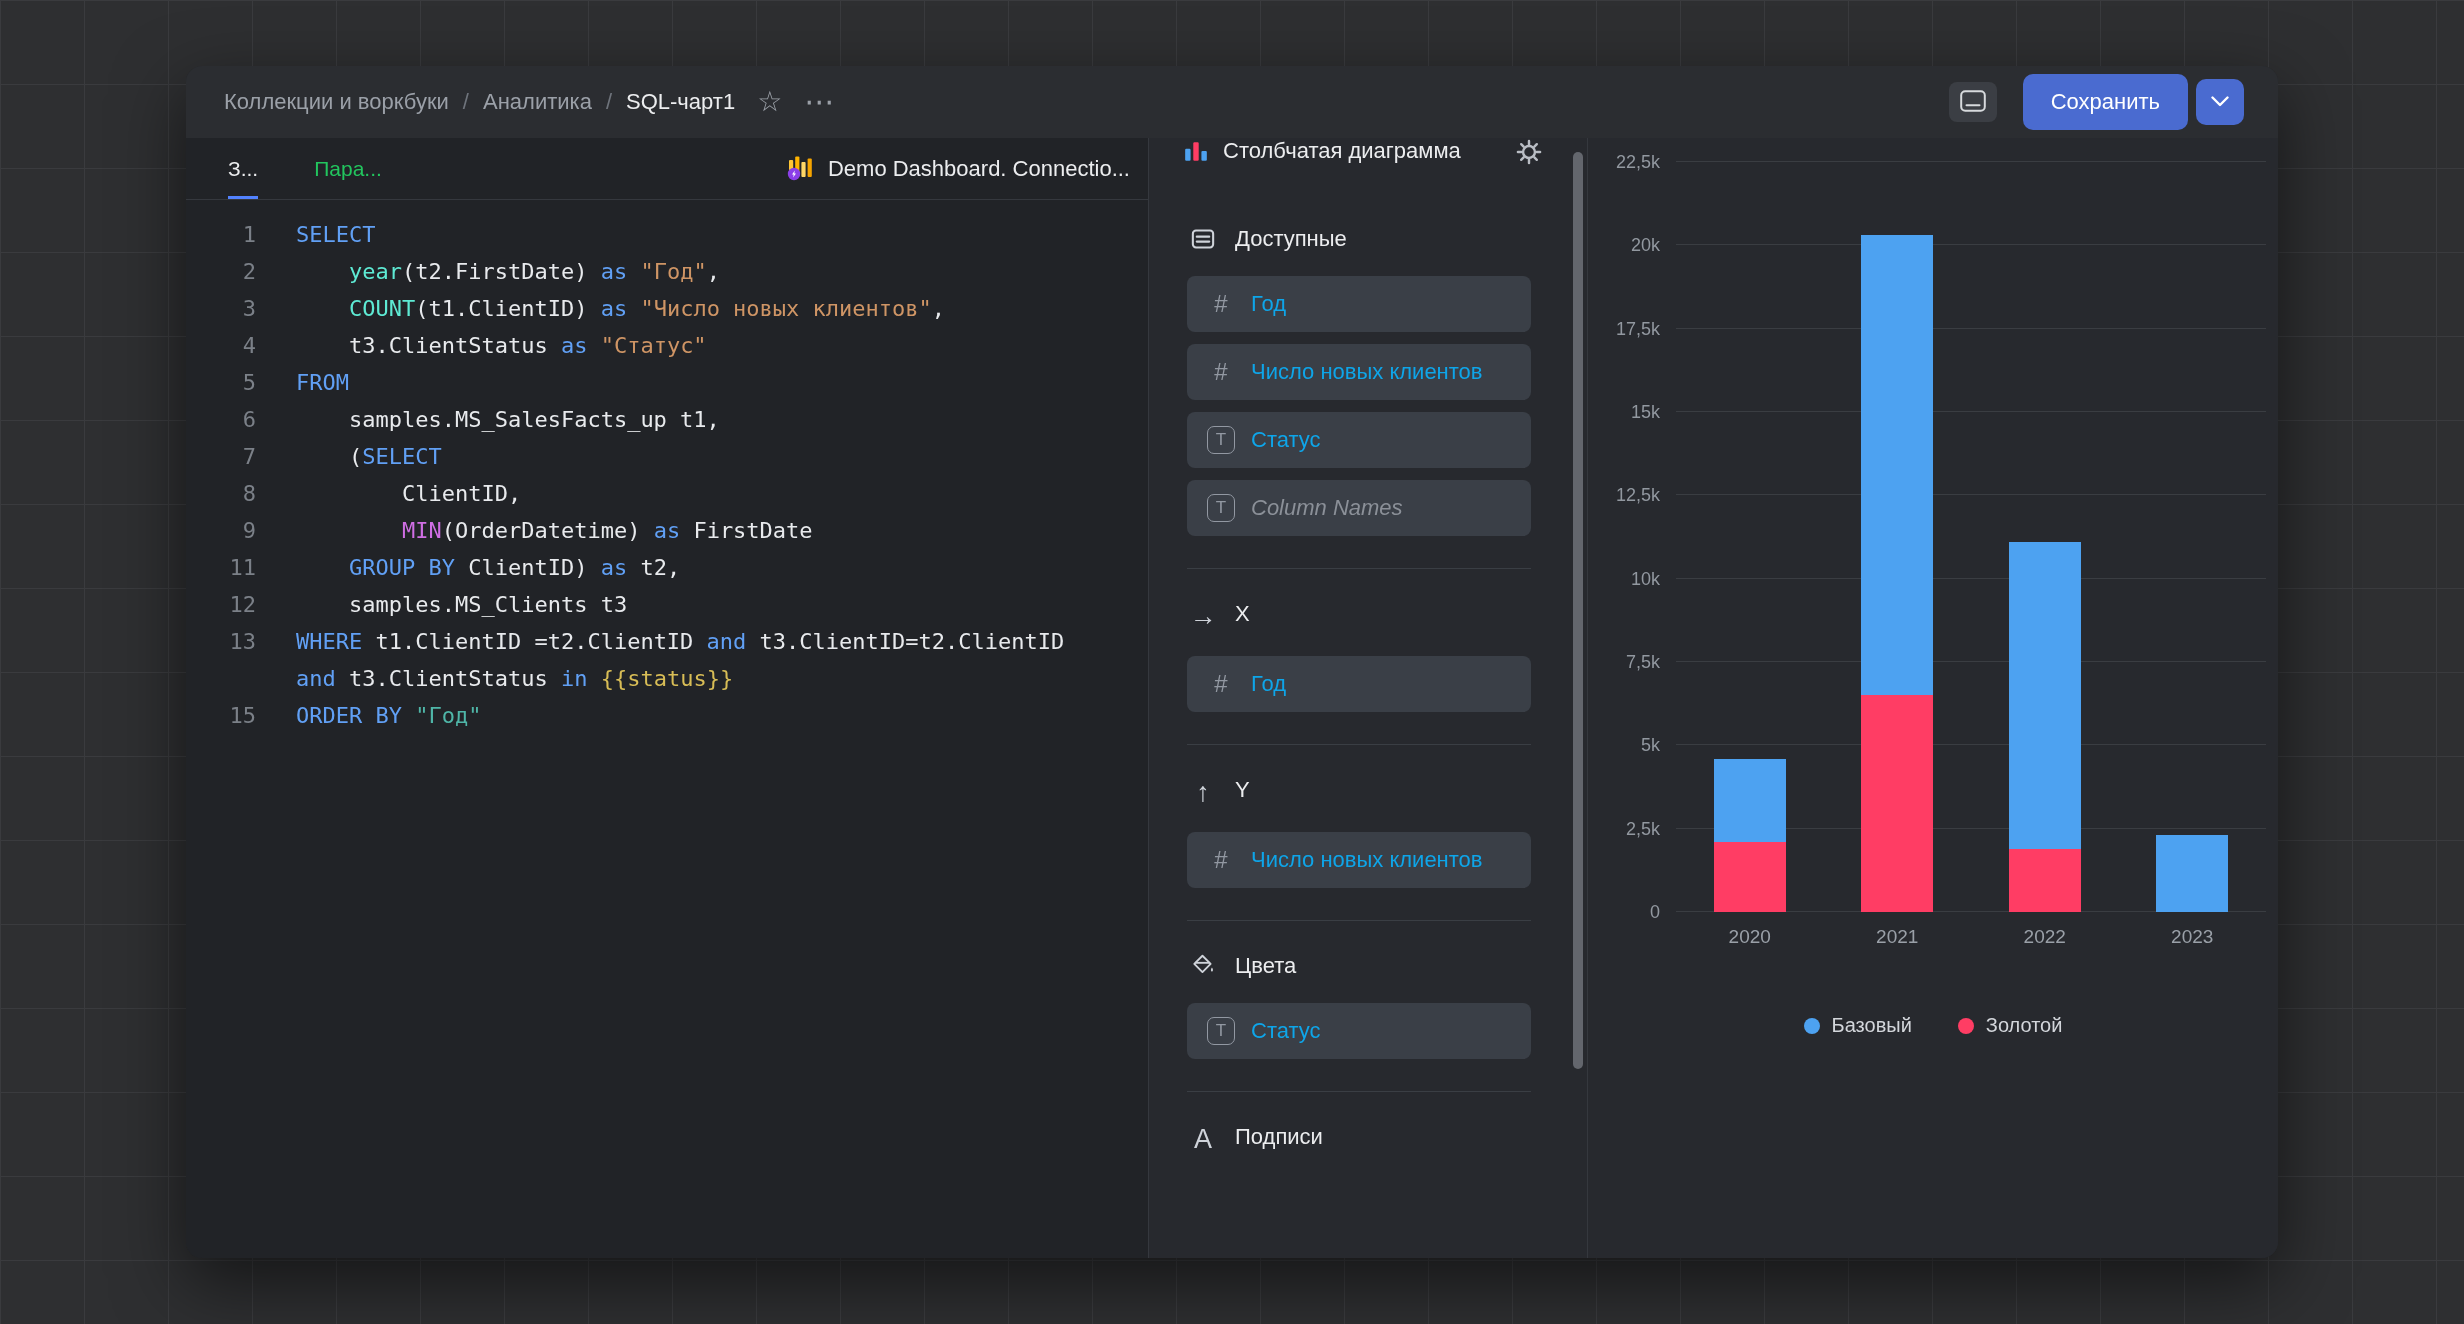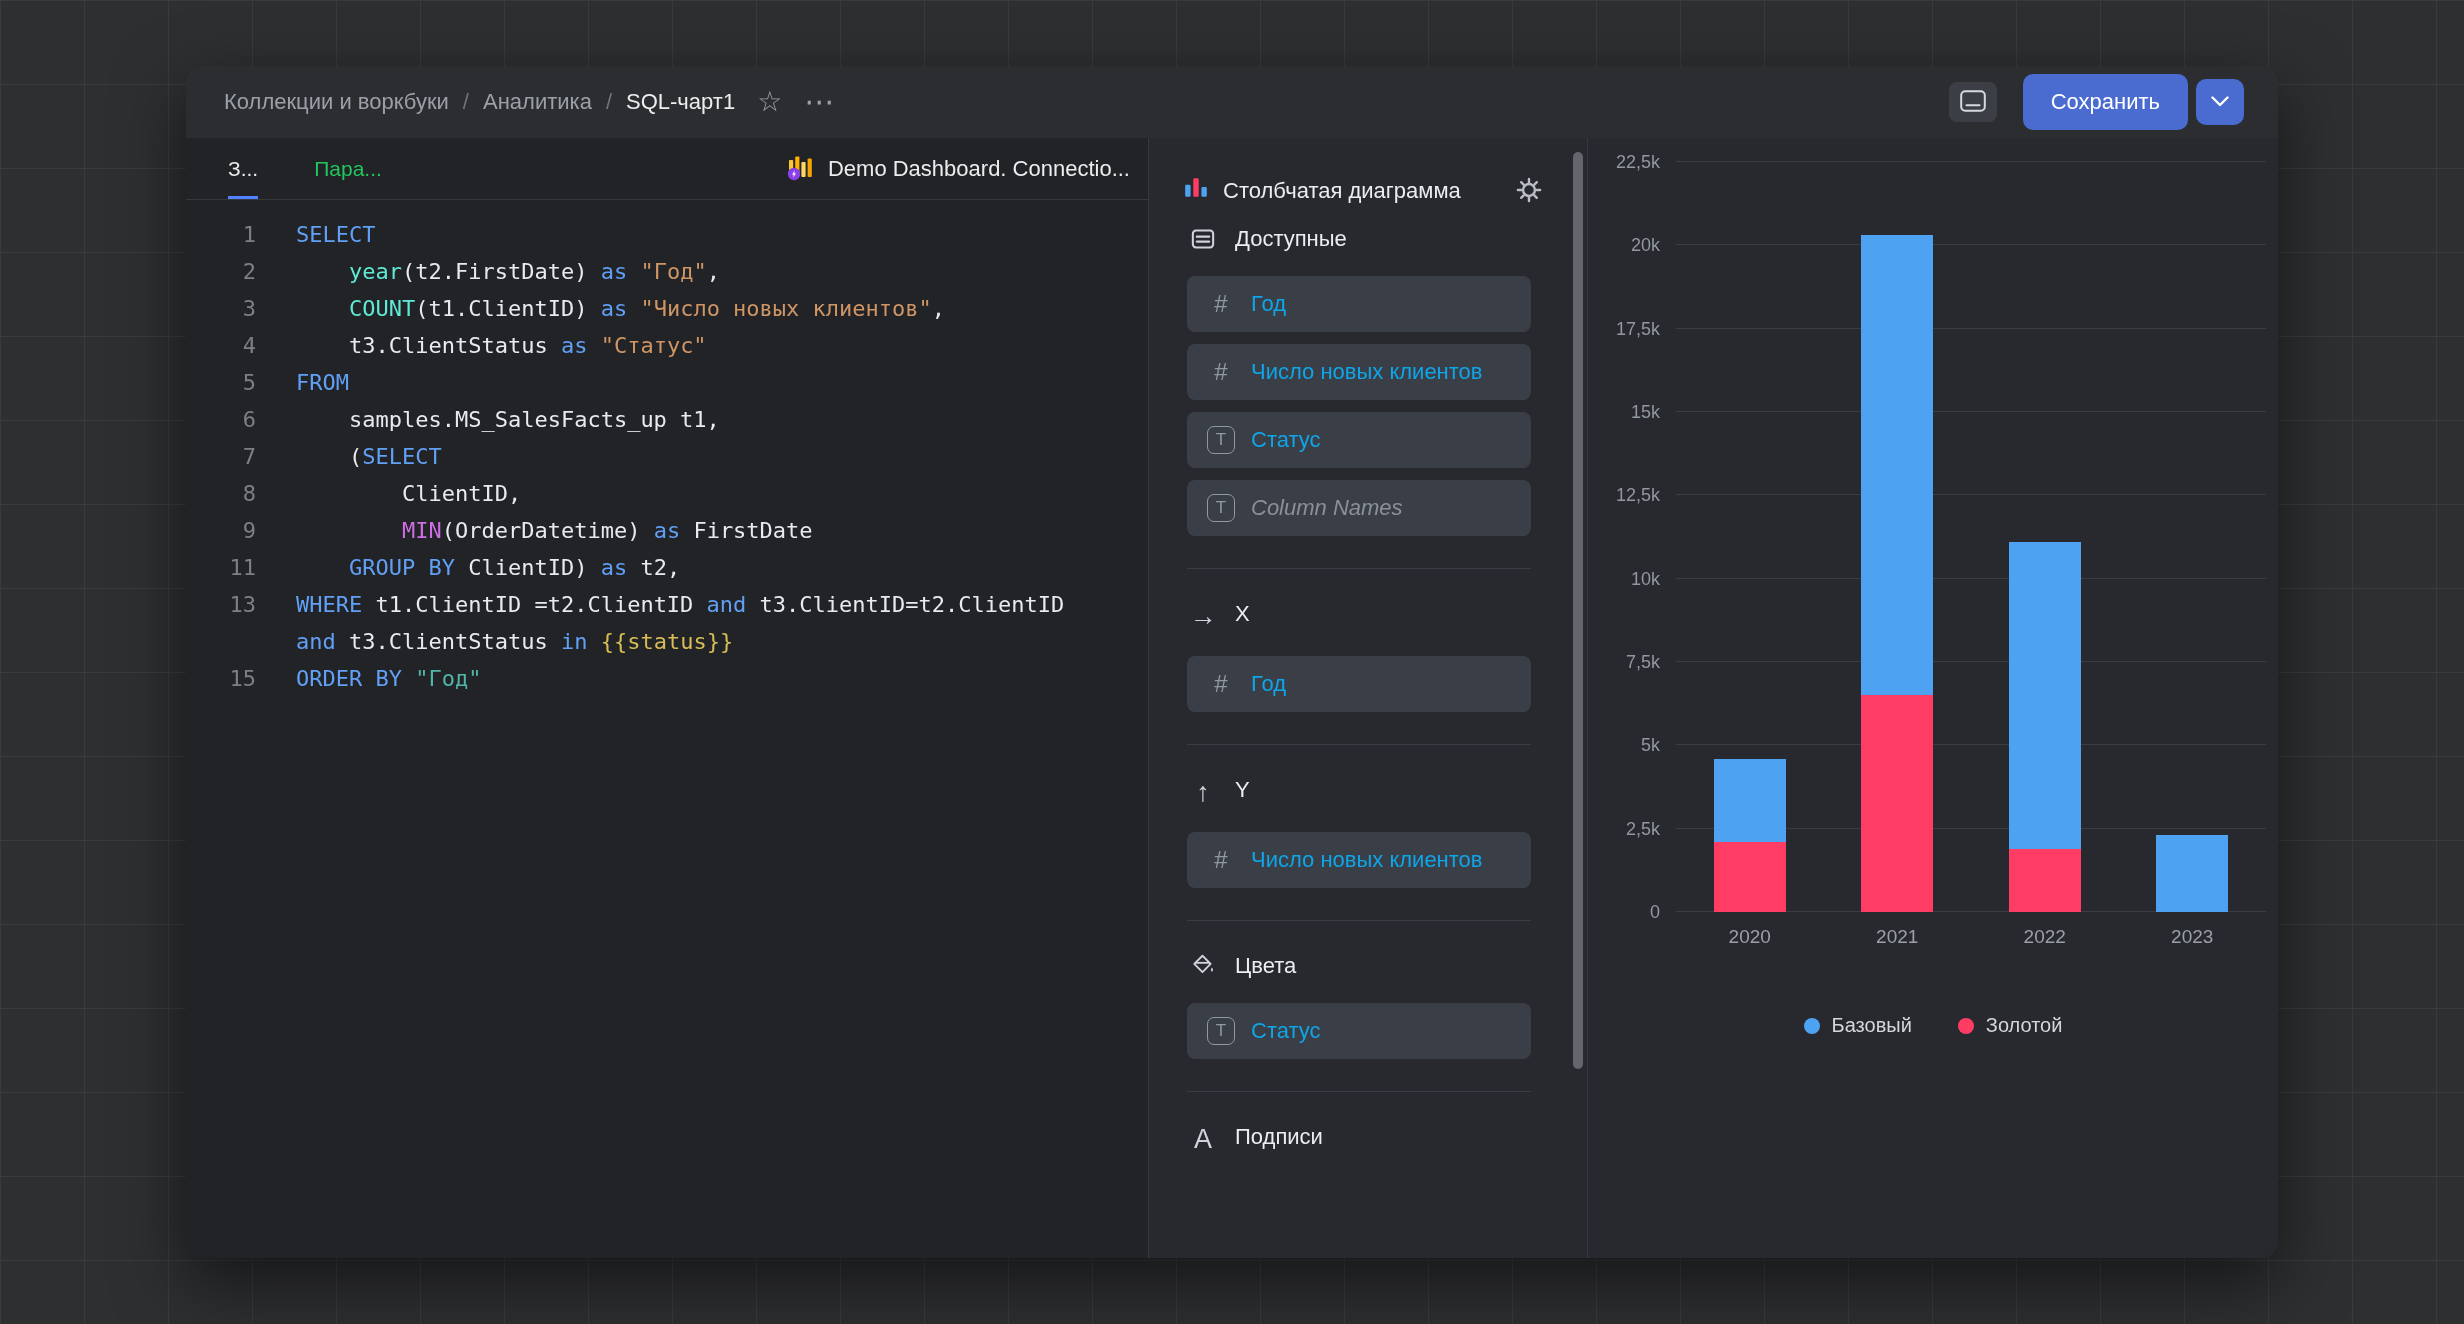--- a/index.html
+++ b/index.html
@@ -67,21 +67,21 @@
   .fnm{color:#cf6ee4}
   .str{color:#cf9565}
   .str2{color:#4fb6a8}
   .var{color:#d8bd56}
   
   .config-pane{
     width:440px; flex:0 0 440px; background:#27292e;
     border-left:1px solid #35383e; border-right:1px solid #35383e;
     position:relative; display:flex; flex-direction:column; overflow:hidden;
   }
-  .config-header{height:66px; flex:0 0 66px; display:flex; align-items:flex-end; gap:14px; padding:0 44px 0 34px;}
+  .config-header{height:66px; flex:0 0 66px; display:flex; align-items:flex-start; gap:14px; padding:0 44px 0 34px;}
   .ct-label{font-size:22px; color:#ecedef; cursor:pointer;}
   .gear{display:flex; align-items:center; cursor:pointer;}
   .config-sections{flex:1; padding:22px 56px 0 38px; overflow:hidden;}
   .sec-head{display:flex; align-items:flex-start; gap:16px; margin-bottom:24px;}
   .sec-icon{width:32px; display:flex; align-items:center; justify-content:center; color:#cfd3da; font-size:27px;}
   .sec-label{font-size:22px; color:#ecedef;}
   .chip{
     height:56px; border-radius:8px; background:#3a3f47; display:flex; align-items:center;
     gap:16px; padding:0 20px; margin-bottom:12px; cursor:pointer;
   }
@@ -200,20 +200,24 @@
           </div>
           <div class="code-row">
             <span class="ln">9</span>
             <span class="lc"><span>        </span><span class="fnm">MIN</span><span>(OrderDatetime) </span><span class="kw">as</span><span> FirstDate</span></span>
           </div>
           <div class="code-row">
             <span class="ln">11</span>
             <span class="lc"><span>    </span><span class="kw">GROUP BY</span><span> ClientID) </span><span class="kw">as</span><span> t2,</span></span>
           </div>
           <div class="code-row">
+            <span class="ln">12</span>
+            <span class="lc"><span>    samples.MS_Clients t3</span></span>
+          </div>
+          <div class="code-row">
             <span class="ln">13</span>
             <span class="lc"><span class="kw">WHERE</span><span> t1.ClientID =t2.ClientID </span><span class="kw">and</span><span> t3.ClientID=t2.ClientID</span></span>
           </div>
           <div class="code-row">
             <span class="ln"></span>
             <span class="lc"><span class="kw">and</span><span> t3.ClientStatus </span><span class="kw">in</span><span> </span><span class="var">{{status}}</span></span>
           </div>
           <div class="code-row">
             <span class="ln">15</span>
             <span class="lc"><span class="kw">ORDER BY</span><span> </span><span class="str2">"Год"</span></span>

